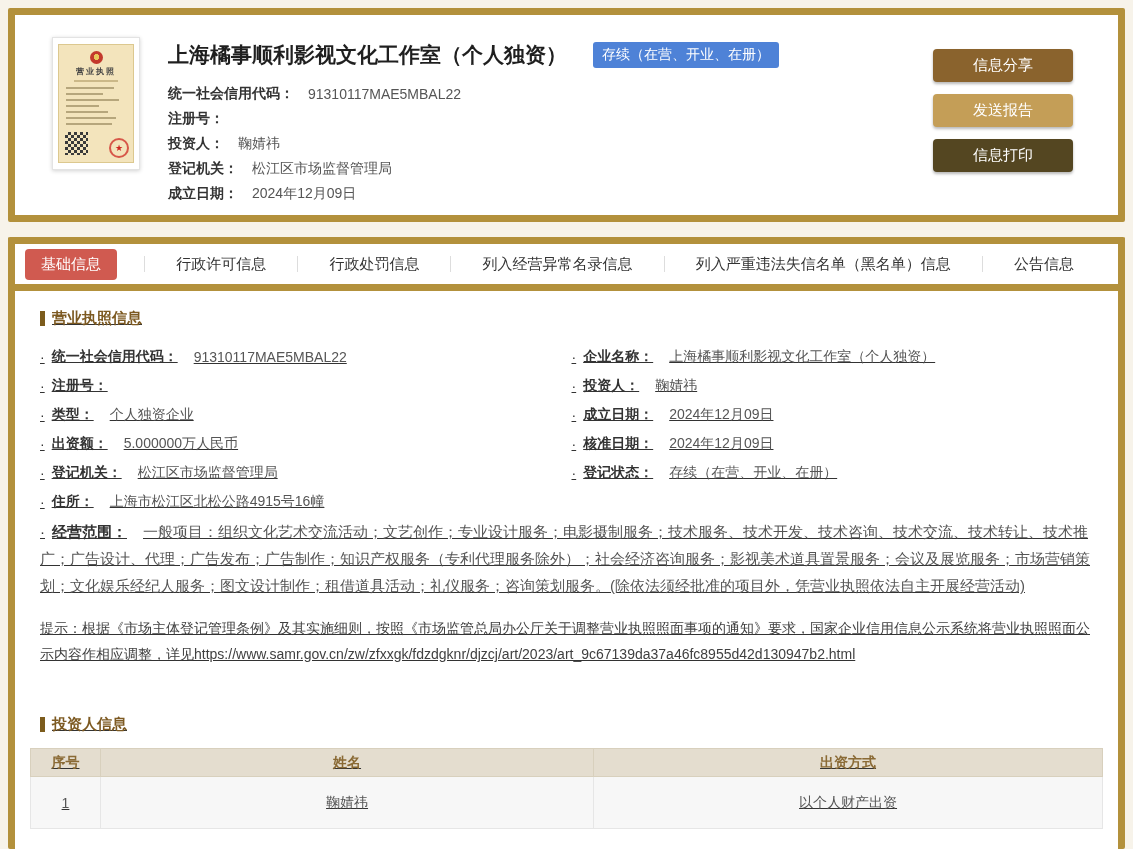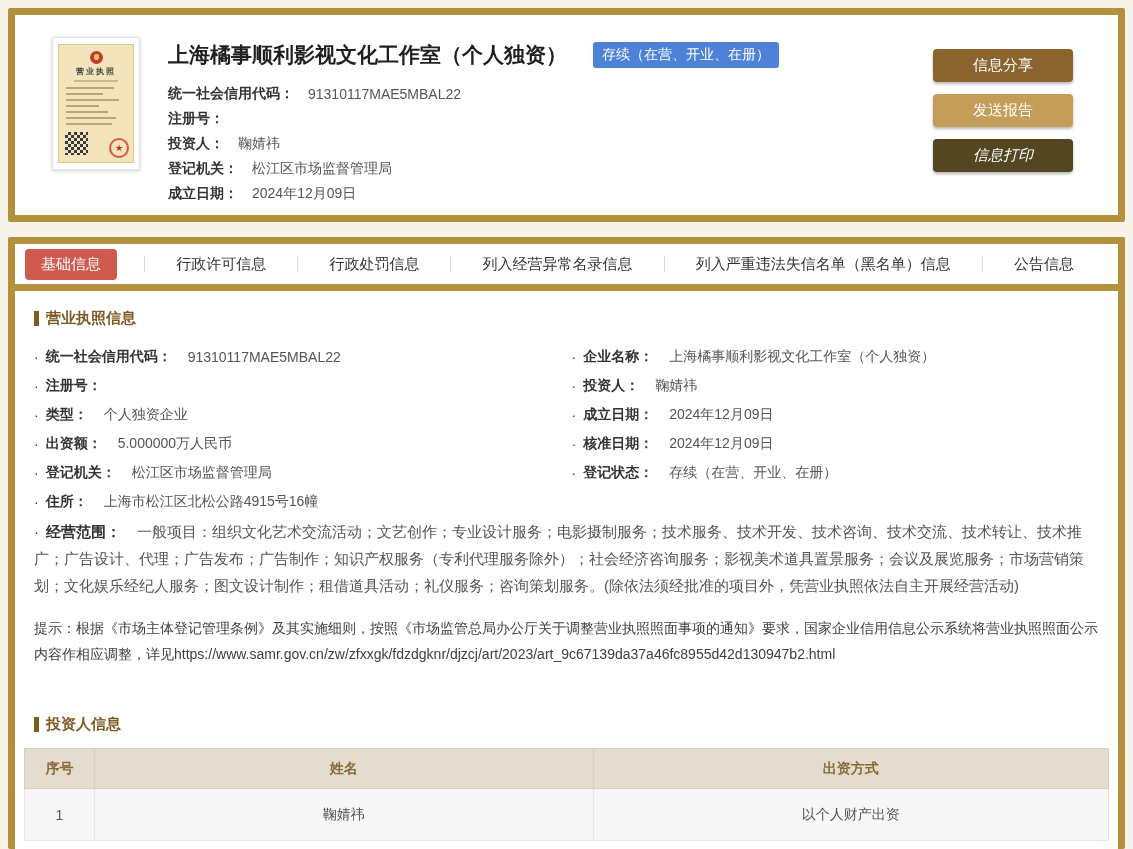--- a/index.html
+++ b/index.html
@@ -46,52 +46,52 @@
   .hfields { margin-top:12px; }
   .hfield { height:25px; display:flex; align-items:center; font-size:14px; }
   .hlabel { font-weight:bold; color:#333; }
   .hvalue { color:#555; margin-left:14px; }
 
   .header-buttons { flex:none; width:140px; margin:34px 45px 0 20px; display:flex; flex-direction:column; gap:12px; }
   .hbtn { height:33px; border:none; border-radius:4px; color:#fff; font-size:15px;
     font-family:"Liberation Sans",sans-serif; cursor:pointer; box-shadow:0 2px 3px rgba(0,0,0,.28); }
   .btn-report { background:#c49e57; }
   .btn-share  { background:#8a632d; }
-  .btn-print  { background:#544621;font-style:italic; }
+  .btn-print  { background:#544621; }
 
   
   .tabbar { height:47px; flex:none; display:flex; align-items:center; justify-content:space-between;
     padding:0 40px 0 10px; border-bottom:7px solid #b3913c; background:#fff; }
   .tab { font-size:15px; color:#333; white-space:nowrap; padding:6px 4px; cursor:pointer; }
   .tab.active { background:#d05a50; color:#fff; border-radius:4px; padding:6px 16px; }
   .tabsep { width:1px; height:16px; background:#ddd; flex:none; }
 
   
-  .content { flex:1; padding:18px 9px 0; overflow:hidden; }
+  .content { flex:1; padding:18px 15px 0; overflow:hidden;text-decoration:underline; }
   .section-title { display:flex; align-items:center; margin:0 0 14px 10px; }
   .sbar { width:5px; height:15px; background:#7c5c1d; margin-right:7px; flex:none; }
   .stext { color:#7d5a22; font-weight:bold; font-size:15px; }
 
   .fields-grid { display:flex; padding-left:10px; }
   .fcol { width:50%; }
   .frow { height:29px; display:flex; align-items:center; font-size:14px; white-space:nowrap; }
   .dot { color:#333; margin-right:7px; }
   .flabel { font-weight:bold; color:#333; }
   .fvalue { color:#555; margin-left:16px; }
   .frow-full { padding-left:10px; }
 
   .fpara { padding-left:10px; font-size:15px; line-height:27px; margin-top:2px; color:#555; }
   .fpara .flabel { color:#333; }
   .fpara .fvalue-inline { padding-left:16px; color:#555; }
 
   .notice { padding-left:10px; font-size:14px; line-height:26px; color:#404040; margin-top:16px; word-break:break-all; }
 
   .investor-section { margin-top:48px; }
   .inv-table { width:100%; border-collapse:collapse; margin-top:12px; font-size:14px; table-layout:fixed; }
-  .inv-table th { background:#e4ddcf; color:#8a6a35; font-weight:bold; height:40px;
+  .inv-table th { background:#e4ddcf; color:#8a6a35; font-weight:bold; height:28px;
     border:1px solid #d8d0bd; text-align:center; }
   .inv-table td { background:#f7f7f7; color:#555; height:52px; text-align:center; border:1px solid #e6e6e6; }
   .col-idx { width:70px; } .col-name { width:46%; }
 </style>
 </head>
 <body>
 
 <div class="page">
 
   <div class="card card-top">

